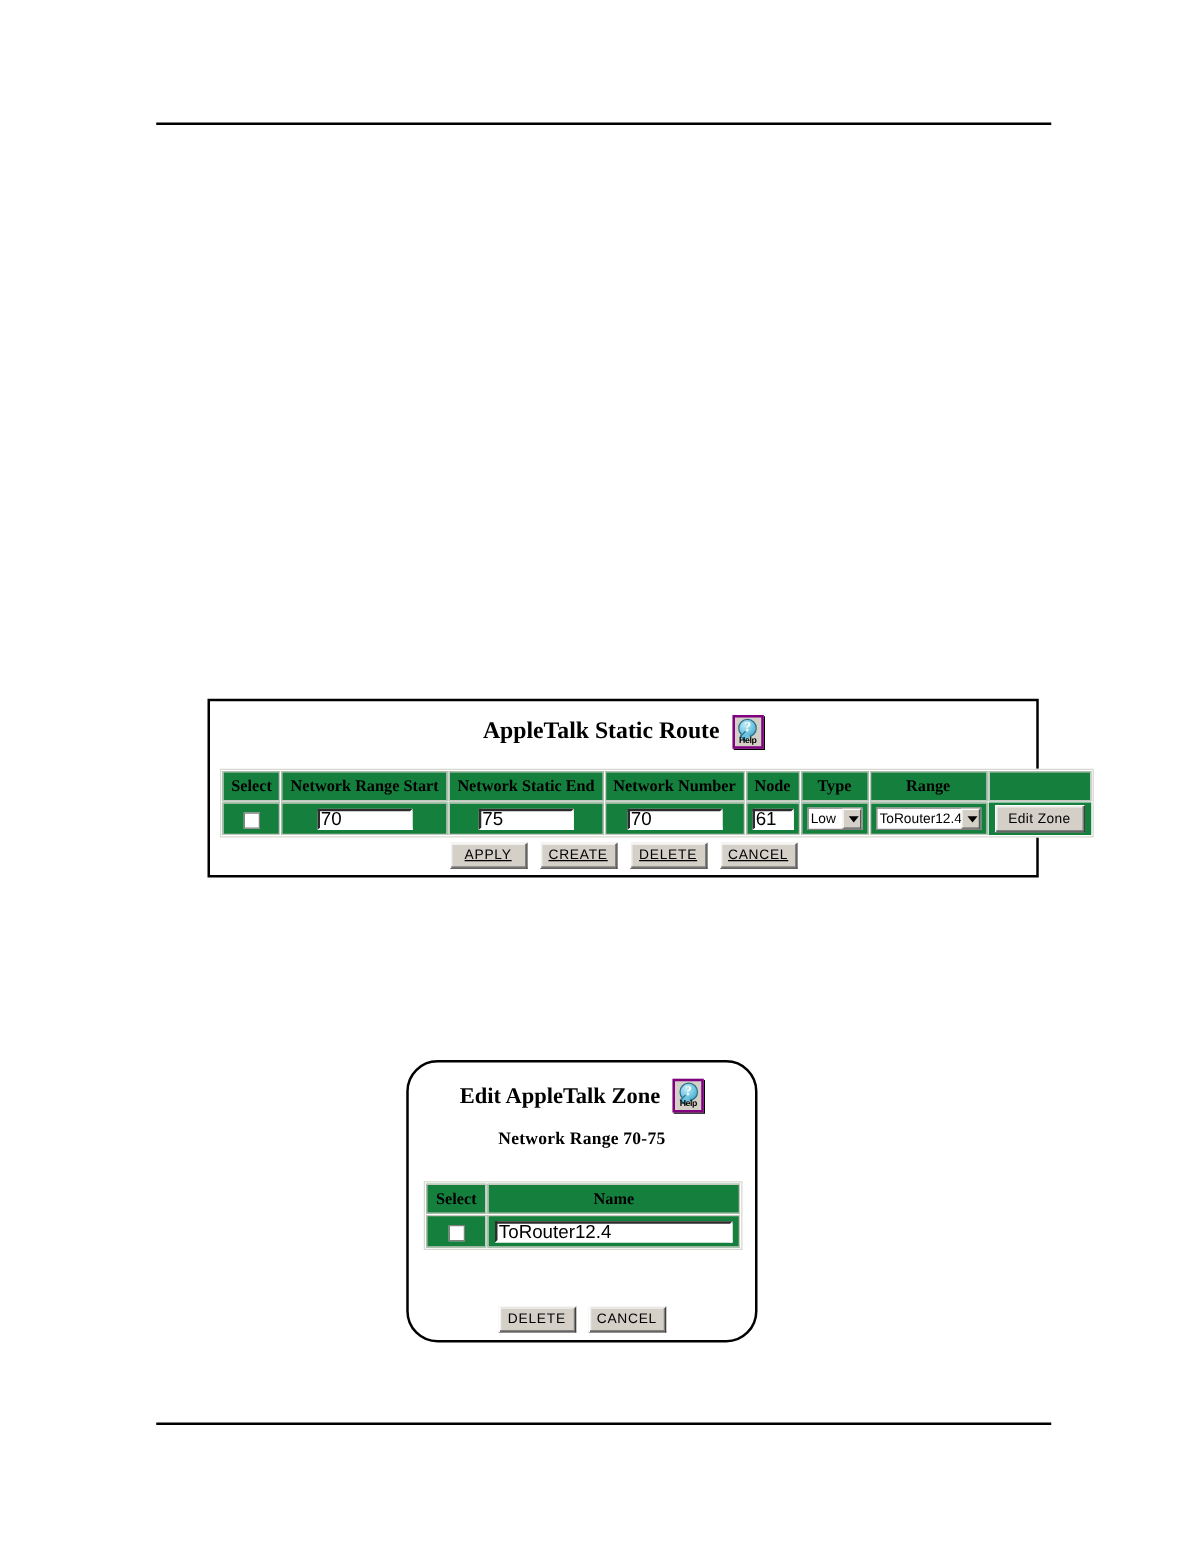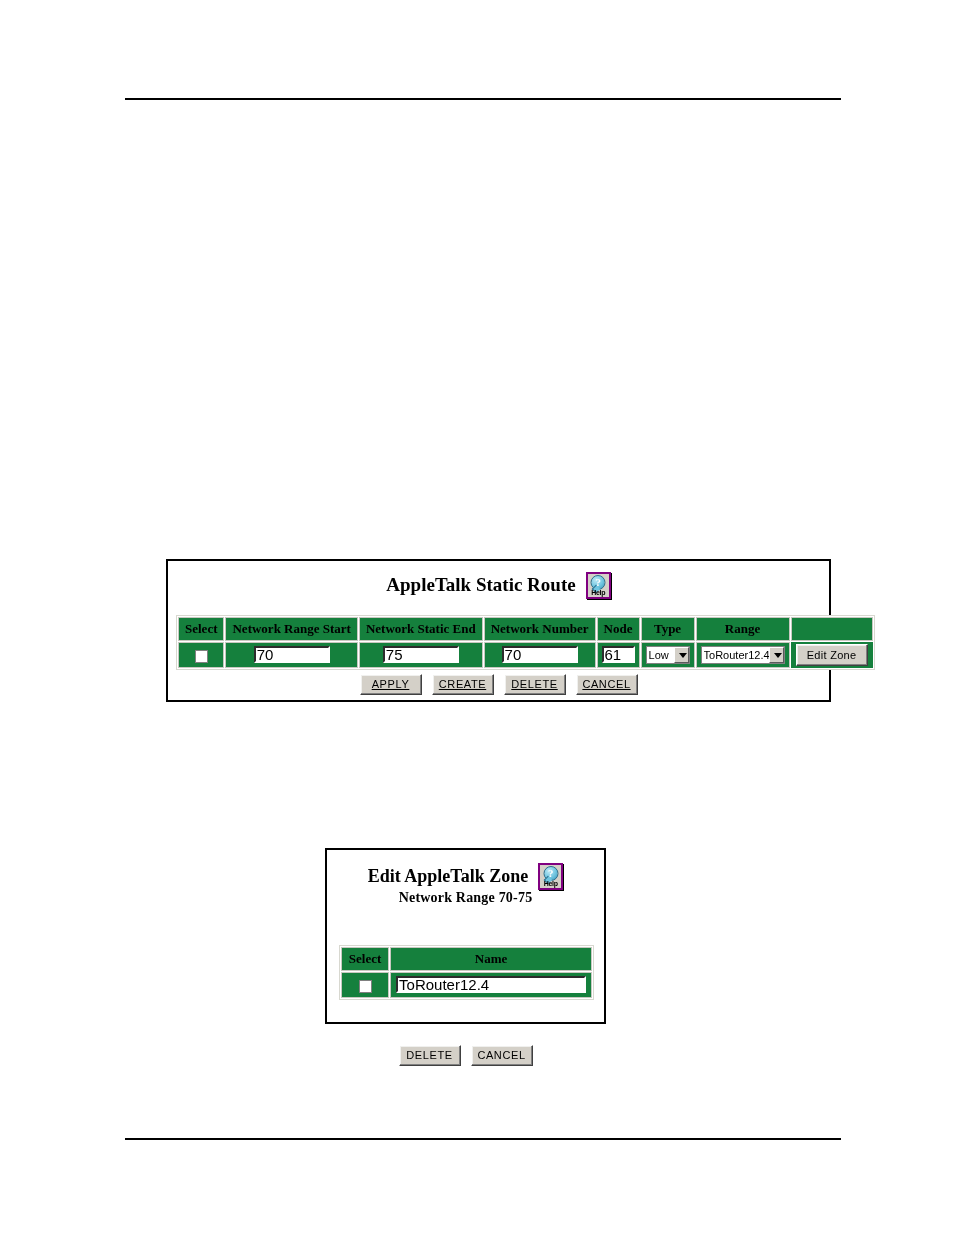--- a/index.html
+++ b/index.html
@@ -310,32 +310,32 @@
   </table>
 
   <div class="btn-row" style="position:absolute; left:0; right:0; top:113px;text-decoration:underline;">
     <button class="btn btn-wide">APPLY</button>
     <button class="btn btn-wide">CREATE</button>
     <button class="btn btn-wide">DELETE</button>
     <button class="btn btn-wide">CANCEL</button>
   </div>
 </div>
 
-<div class="panel" style="left:325px; top:848px; width:281px; height:176px;">
+<div class="panel" style="left:325px; top:848px; width:281px; height:226px;border-radius:25px;">
 
   <div class="panel-title" style="margin-top:12px; font-size:18px; height:28px;">
     <span>Edit AppleTalk Zone</span>
     <span class="help-icon">
       <span class="q-bubble">?</span>
       <span class="q-tail"></span>
       <span class="help-word">Help</span>
     </span>
   </div>
 
-  <div class="panel-subtitle" style="">Network Range 70-75</div>
+  <div class="panel-subtitle" style="margin-top:14px;">Network Range 70-75</div>
 
   <table class="form-table" style="position:absolute; left:12px; top:95px; width:255px;">
     <thead>
       <tr>
         <th style="width:48px;">Select</th>
         <th style="width:203px;">Name</th>
       </tr>
     </thead>
     <tbody>
       <tr>

